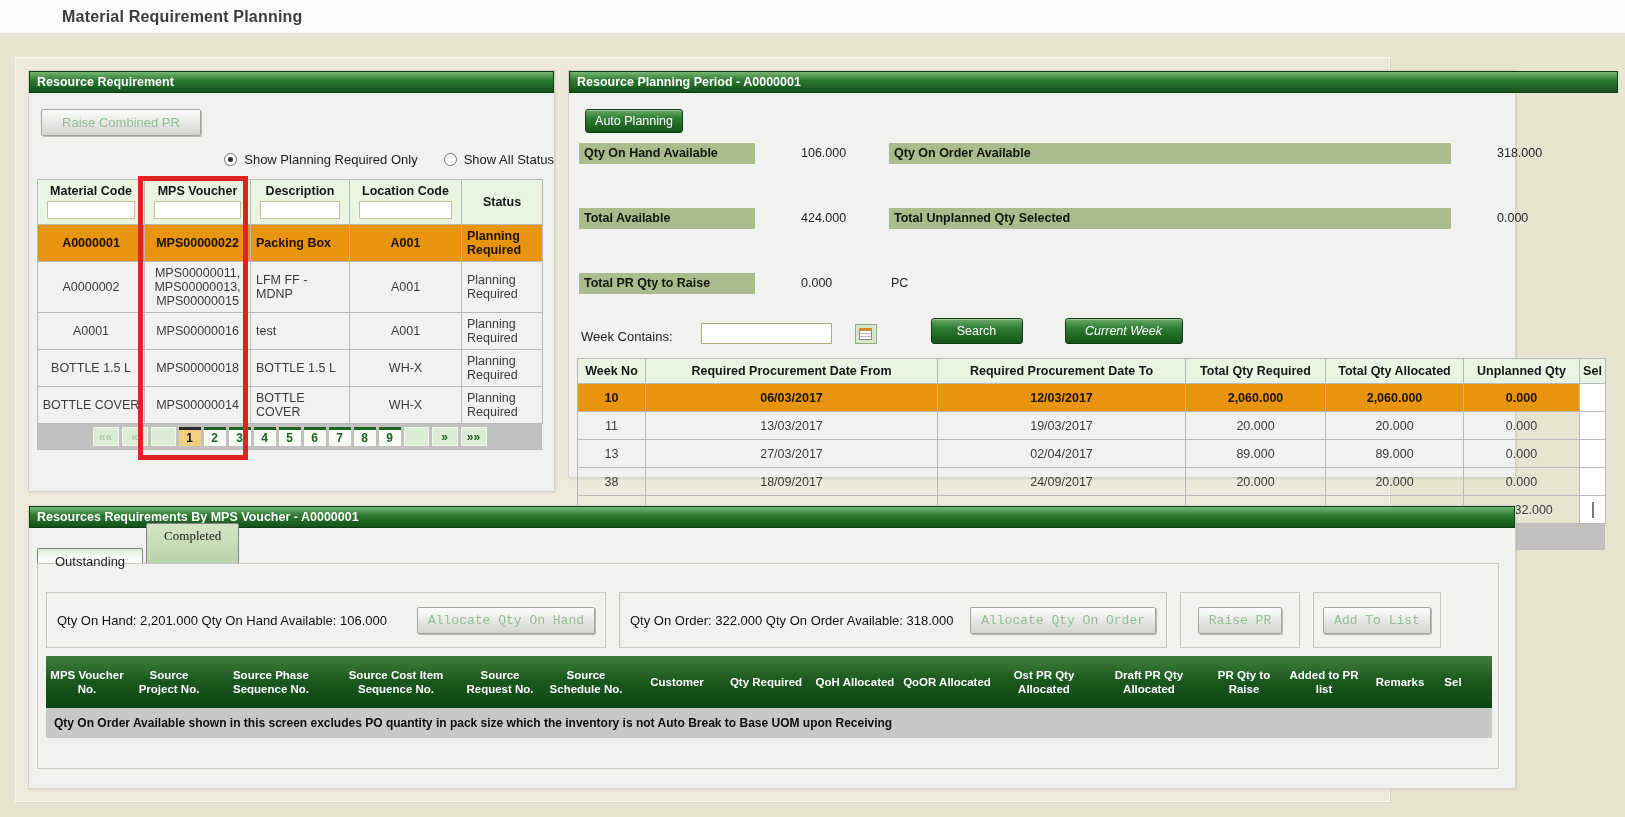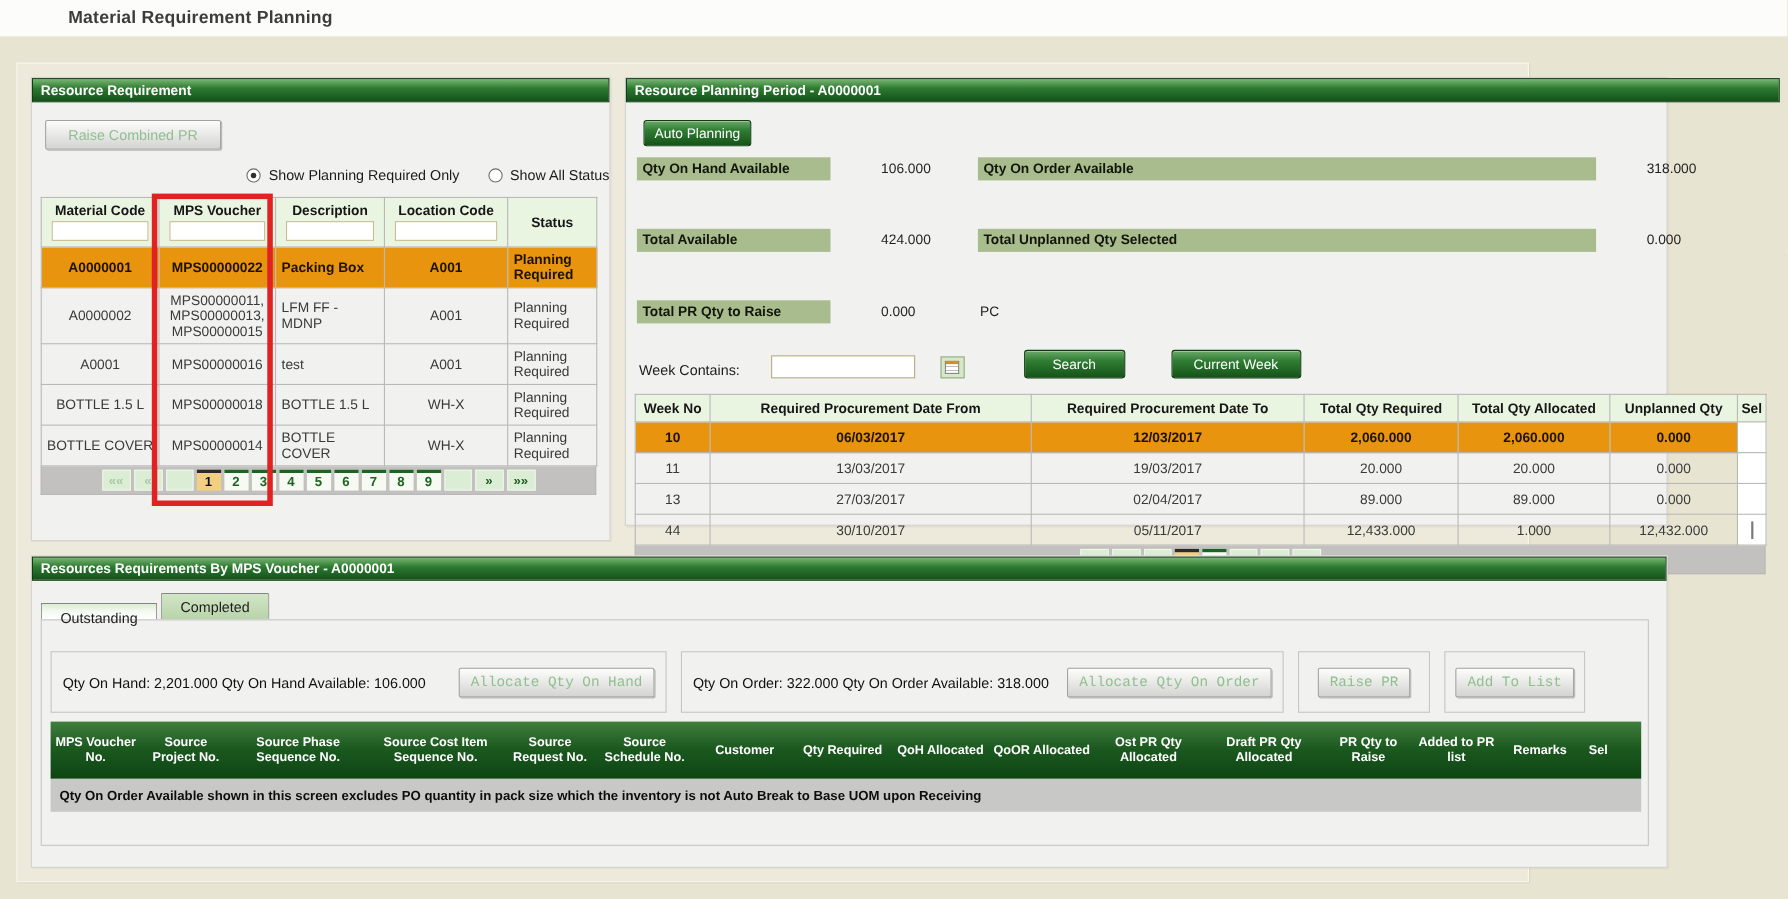--- a/index.html
+++ b/index.html
@@ -62,33 +62,33 @@
   .auto-btn { margin:16px 0 0 16px; width:98px; height:24px; line-height:22px; }
   .summary { margin:10px 0 0 10px; display:grid; grid-template-columns:176px 46px 562px 70px; column-gap:4px; row-gap:2px; font-size:12.5px;gap:44px; }
   .summary .lbl { background:#a9bc8e; font-weight:bold; color:#12150a; height:21px; line-height:21px; padding-left:5px; }
   .summary .val { height:21px; line-height:21px; color:#222; padding-left:2px; }
 
   .week-row { margin:24px 0 0 12px; display:flex; align-items:flex-end; font-size:13px; color:#1b1b1b;gap:20px; }
   .week-input { width:131px; height:21px; border:1px solid #b3a97e; background:#fff; margin-left:8px; }
   .cal-btn { width:22px; height:20px; margin-left:3px; background:#d6e8c8; border:1px solid #93ab85; display:flex; align-items:center; justify-content:center; cursor:pointer; }
   .cal-icon { width:13px; height:12px; background:repeating-linear-gradient(180deg,#fff 0 2px,#bbb 2px 3px); border:1px solid #8a8a8a; border-top:3px solid #d98a2b; }
   .search-btn { margin-left:34px; width:92px; height:26px; line-height:24px; }
-  .curweek-btn { margin-left:22px; width:118px; height:26px; line-height:24px; }
+  .curweek-btn { margin-left:22px; width:118px; height:26px; line-height:24px;font-style:italic; }
 
   #week-table { margin:14px 0 0 8px; width:1028px; table-layout:fixed; }
   #week-table th { padding:5px 2px; }
   #week-table td { padding:5px 2px; text-align:center; height:28px; }
   #week-table td.sel-cell { background:#fff; }
   .checkbox { width:15px; height:15px; background:#fff; border:1px solid #7a7a7a; margin:0 auto; cursor:pointer; }
 
   
   .tabs { display:flex; align-items:flex-end; gap:3px; margin:8px 0 0 8px; height:27px; }
   .tab { padding:0 17px; font-size:13px; color:#1c1c1c; border:1px solid #858585; border-bottom:none; border-radius:2px 2px 0 0; cursor:pointer; }
   .tab.active { height:15px; line-height:26px; background:linear-gradient(180deg,#dcedd2 0%,#f6faf3 55%,#ffffff 100%); }
-  .tab.inactive { height:24px; line-height:23px; background:linear-gradient(180deg,#d2e6c6,#b9d3aa); }
+  .tab.inactive { height:40px; line-height:23px; background:linear-gradient(180deg,#d2e6c6,#b9d3aa);font-family:Liberation Serif, serif; }
 
   .big-box { margin:0 0 0 8px; width:1462px; height:206px; border:1px solid #c8c6c1; padding:28px 8px 8px 8px; background:#f1f1f0; }
   .fs-row { display:flex; gap:13px; }
   .fs { border:1px solid #c8c6c1; height:56px; display:flex; align-items:center; padding:0 10px; font-size:13px; color:#111; }
   .fs1 { width:560px; justify-content:space-between; }
   .fs2 { width:548px; justify-content:space-between; }
   .fs3 { width:120px; justify-content:center; }
   .fs4 { width:128px; justify-content:center; }
   .alloc-btn { height:27px; line-height:25px; padding:0 10px; flex:none;font-family:Liberation Mono, monospace; }
 
@@ -273,20 +273,29 @@
         <tr>
           <td>13</td>
           <td>27/03/2017</td>
           <td>02/04/2017</td>
           <td>89.000</td>
           <td>89.000</td>
           <td>0.000</td>
           <td class="sel-cell"></td>
         </tr>
         <tr>
+          <td>38</td>
+          <td>18/09/2017</td>
+          <td>24/09/2017</td>
+          <td>20.000</td>
+          <td>20.000</td>
+          <td>0.000</td>
+          <td class="sel-cell"></td>
+        </tr>
+        <tr>
           <td>44</td>
           <td>30/10/2017</td>
           <td>05/11/2017</td>
           <td>12,433.000</td>
           <td>1.000</td>
           <td>12,432.000</td>
           <td class="sel-cell"><span class="checkbox"></span></td>
         </tr>
       </tbody>
     </table>

